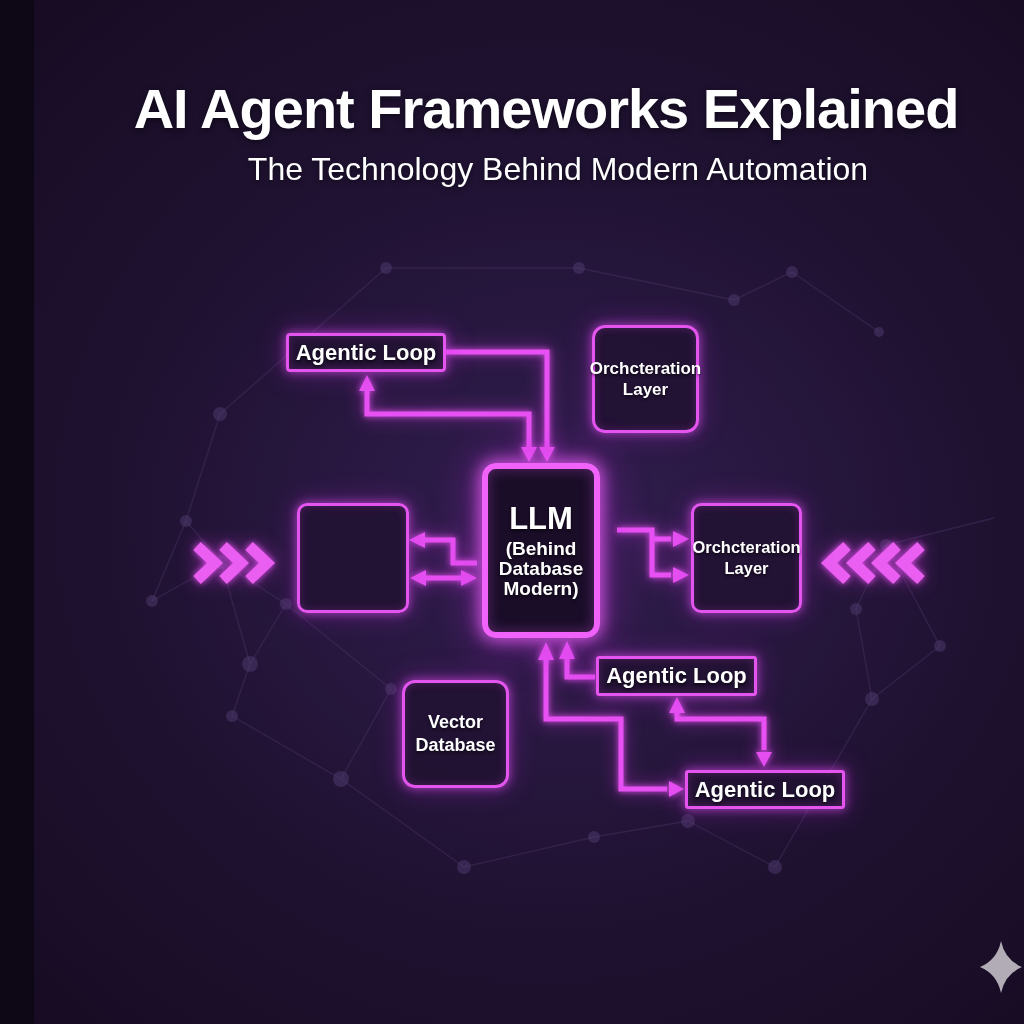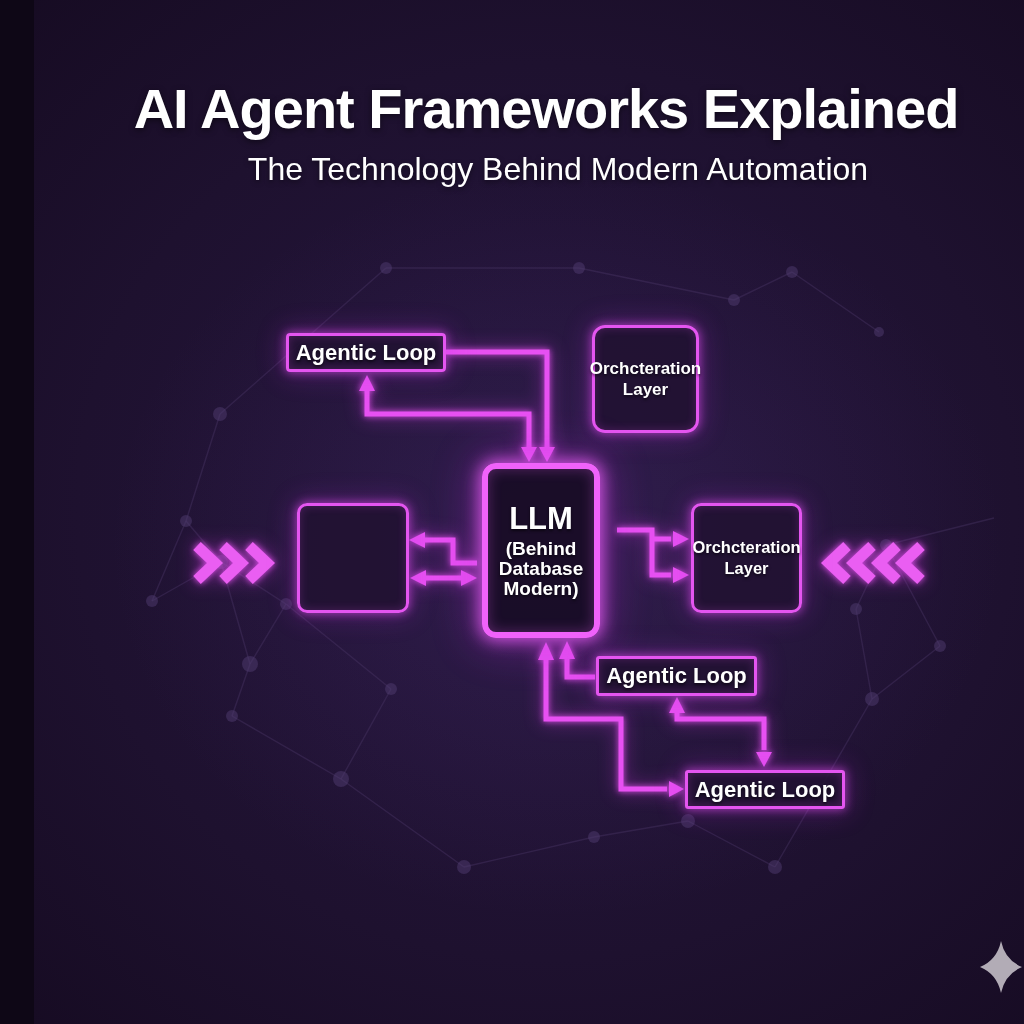--- a/index.html
+++ b/index.html
@@ -189,20 +189,24 @@
 
   <div class="node n-blank">
     <span></span>
   </div>
 
   <div class="node n-orch-right">
     <span>Orchcteration</span>
     <span>Layer</span>
   </div>
 
+  <div class="node n-vector">
+    <span>Vector</span>
+    <span>Database</span>
+  </div>
 
   <div class="node n-agentic-mid">
     <span>Agentic Loop</span>
   </div>
 
   <div class="node n-agentic-bottom">
     <span>Agentic Loop</span>
   </div>
 
   <svg class="sparkle" width="1024" height="1024">

